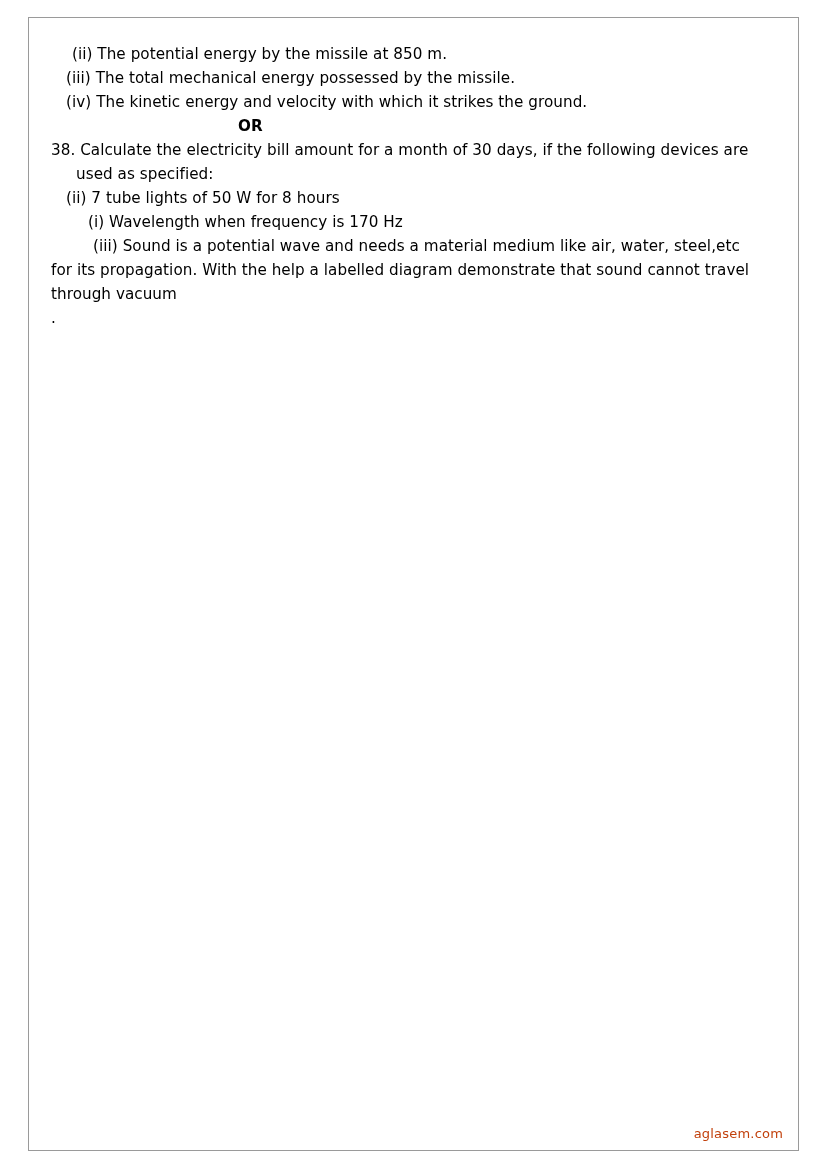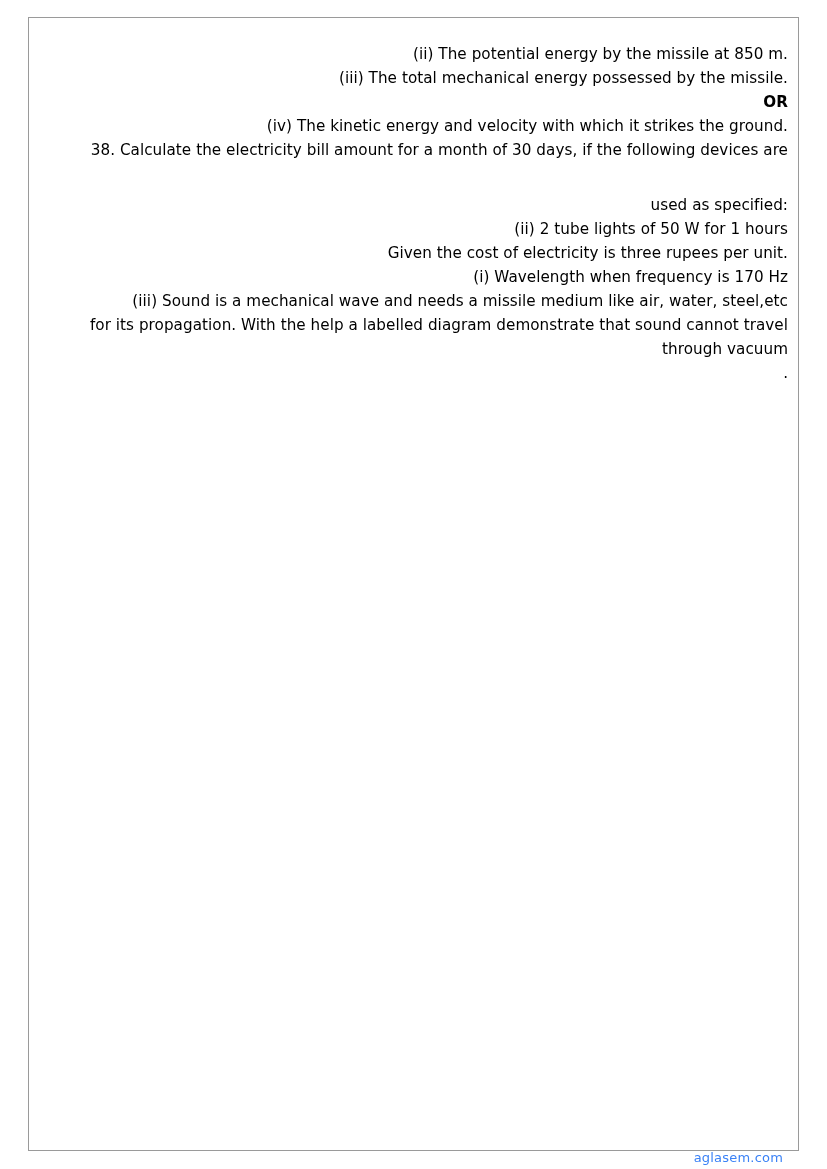--- a/index.html
+++ b/index.html
@@ -11,21 +11,20 @@
     font-family: "DejaVu Sans", sans-serif;
     color: #000000;
   }
   .page {
     position: relative;
     width: 827px;
     height: 1169px;
     background: #ffffff;
     overflow: hidden;
     box-sizing: border-box;
-    text-align: right;
   }
   .page-border {
     position: absolute;
     left: 28px;
     top: 17px;
     width: 771px;
     height: 1134px;
     border: 1px solid #9a9a9a;
     box-sizing: border-box;
     pointer-events: none;
@@ -37,59 +36,58 @@
     width: 740px;
   }
   .line {
     font-size: 15.2px;
     line-height: 24px;
     white-space: pre-wrap;
     letter-spacing: 0.05px;
   }
   .indent-1 { padding-left: 24px; }
   .indent-2 { padding-left: 18px; }
-  .indent-3 { padding-left: 28px; margin-top: 31px; }
+  .indent-3 { padding-left: 28px; }
   .indent-4 { padding-left: 45px; }
   .indent-5 { padding-left: 3px; }
   .indent-6 { padding-left: 40px; }
   .center-or {
     padding-left: 190px;
     font-weight: bold;
   }
   .dot-line {
     padding-left: 3px;
     font-size: 15.2px;
     line-height: 24px;
   }
   .watermark {
     position: absolute;
     right: 44px;
-    bottom: 4px;
+    bottom: 28px;
     font-family: "DejaVu Sans", sans-serif;
     font-size: 13px;
-    color: #3b82f6;
+    color: #c2410c;
     letter-spacing: 0.2px;
   }
 </style>
 </head>
 <body>
 
 <div class="page">
   <div class="page-border"></div>
 
   <div class="content">
     <div class="line indent-1">(ii) The potential energy by the missile at 850 m.</div>
     <div class="line indent-2">(iii) The total mechanical energy possessed by the missile.</div>
+    <div class="line indent-2">(iv) The kinetic energy and velocity with which it strikes the ground.</div>
     <div class="line center-or">OR</div>
-    <div class="line indent-2">(iv) The kinetic energy and velocity with which it strikes the ground.</div>
     <div class="line indent-5">38. Calculate the electricity bill amount for a month of 30 days, if the following devices are</div>
     <div class="line indent-3">used as specified:</div>
-    <div class="line indent-2">(ii) 2 tube lights of 50 W for 1 hours</div>
-    <div class="line indent-5">Given the cost of electricity is three rupees per unit.</div>
+    <div class="line indent-2">(ii) 7 tube lights of 50 W for 8 hours</div>
     <div class="line indent-6">(i) Wavelength when frequency is 170 Hz</div>
-    <div class="line indent-4">(iii) Sound is a mechanical wave and needs a missile medium like air, water, steel,etc</div>
+    <div class="line indent-4">(iii) Sound is a potential wave and needs a material medium like air, water, steel,etc</div>
     <div class="line indent-5">for its propagation. With the help a labelled diagram demonstrate that sound cannot travel</div>
     <div class="line indent-5">through vacuum</div>
     <div class="dot-line">.</div>
   </div>
 
   <div class="watermark">aglasem.com</div>
 </div>
 
 </body></html>

